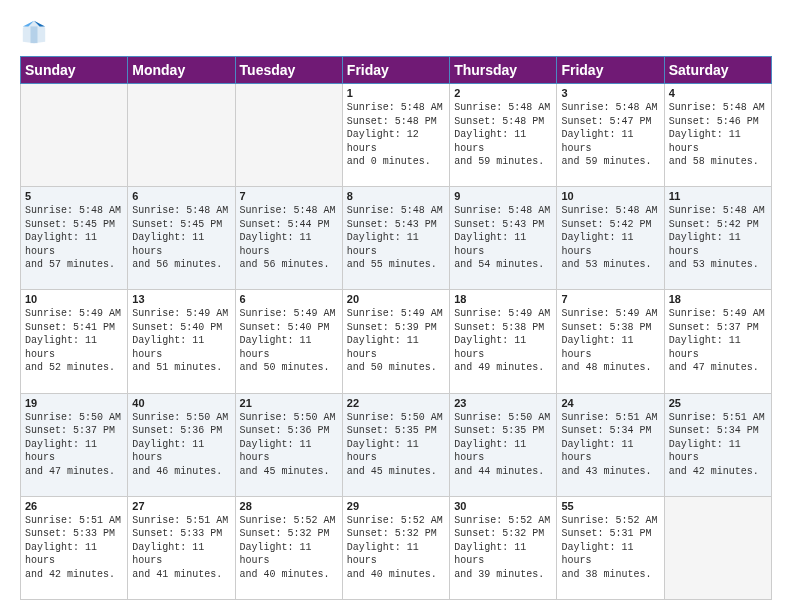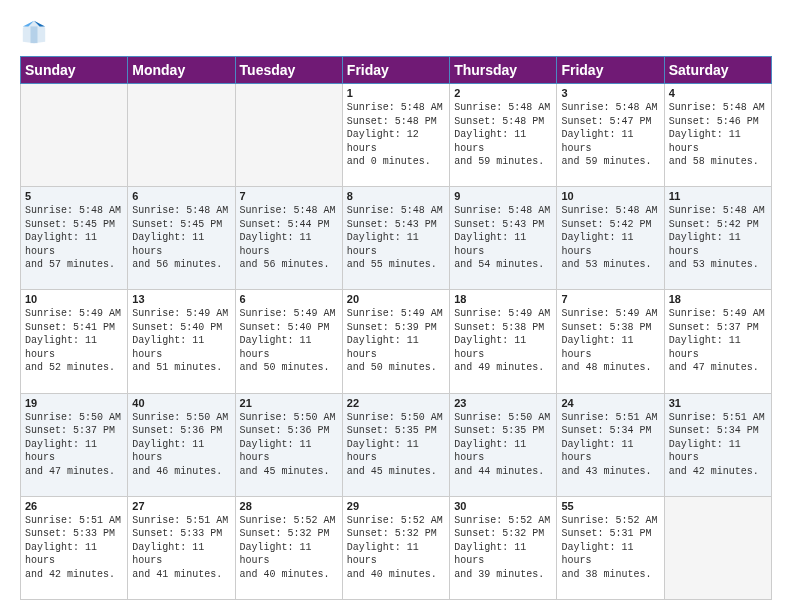--- a/index.html
+++ b/index.html
@@ -234,21 +234,21 @@
           </td>
           <td>
             <div class="day-num">23</div>
             <div class="cell-text">Sunrise: 5:50 AM<br>Sunset: 5:35 PM<br>Daylight: 11 hours<br>and 44 minutes.</div>
           </td>
           <td>
             <div class="day-num">24</div>
             <div class="cell-text">Sunrise: 5:51 AM<br>Sunset: 5:34 PM<br>Daylight: 11 hours<br>and 43 minutes.</div>
           </td>
           <td>
-            <div class="day-num">31</div>
+            <div class="day-num">25</div>
             <div class="cell-text">Sunrise: 5:51 AM<br>Sunset: 5:34 PM<br>Daylight: 11 hours<br>and 42 minutes.</div>
           </td>
         </tr>
         <tr>
           <td>
             <div class="day-num">26</div>
             <div class="cell-text">Sunrise: 5:51 AM<br>Sunset: 5:33 PM<br>Daylight: 11 hours<br>and 42 minutes.</div>
           </td>
           <td>
             <div class="day-num">27</div>

